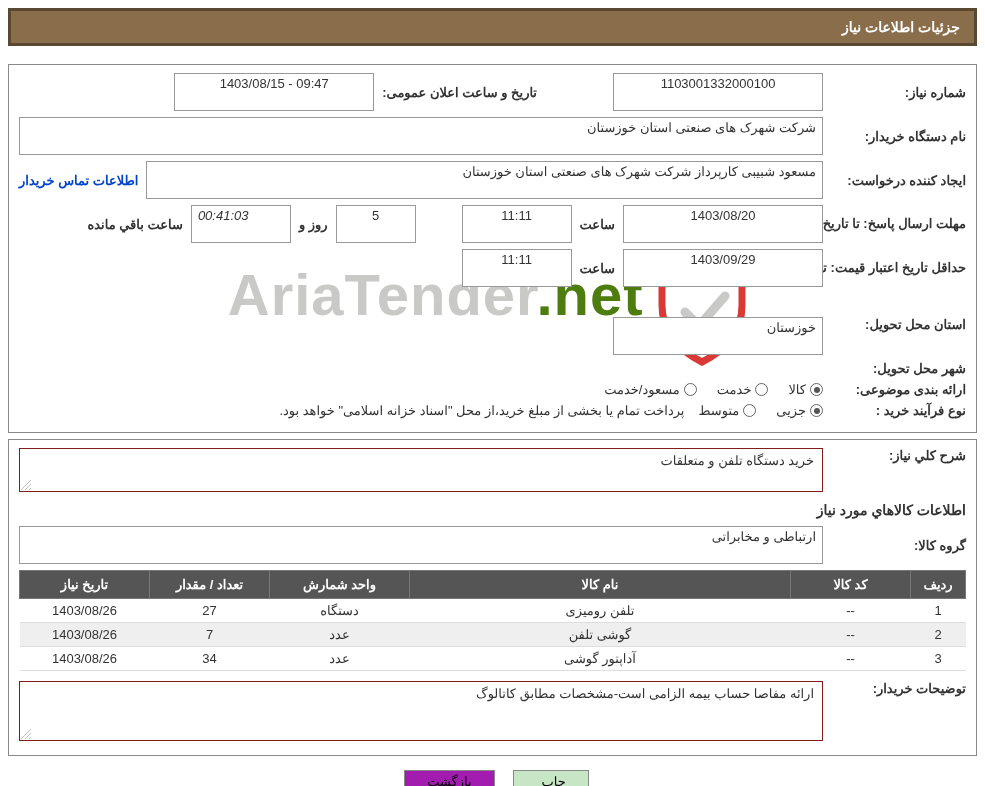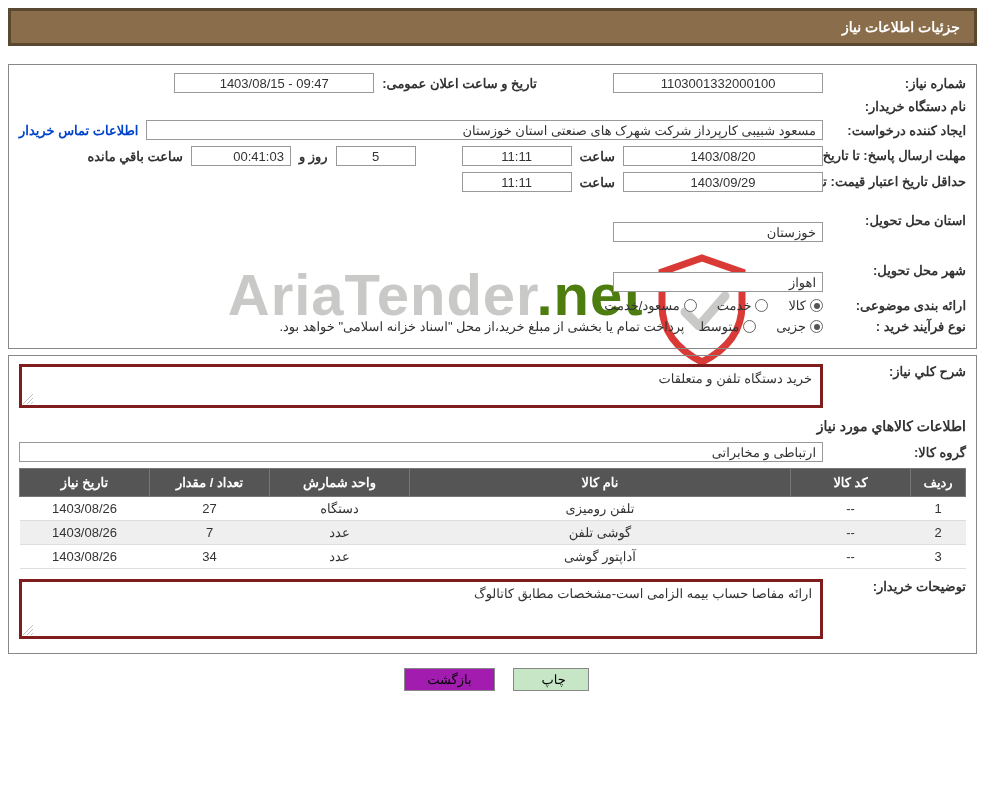--- a/index.html
+++ b/index.html
@@ -40,29 +40,29 @@
   font-size: 13px;
 }
 .label.w1 { width: 135px; }
 .label.inline { width: auto; }
 .field {
   border: 1px solid #999;
   background: #fff;
   padding: 2px 6px;
   font-size: 13px;
   text-align: center;
-  height: 20px;
+  height: 38px;
   line-height: 16px;
 }
 .field.wide { flex: 1; text-align: right; }
 .field.w-num { width: 210px; }
 .field.w-date { width: 200px; text-align: center; }
 .field.w-time { width: 110px; text-align: center; }
 .field.w-day { width: 80px; text-align: center; }
-.field.w-count { width: 100px; text-align: right; }
+.field.w-count { width: 100px; text-align: left; font-style: italic; }
 .field.w-city { width: 210px; text-align: right; margin-top: 24px; }
 .link {
   color: #0044cc;
   font-weight: bold;
   cursor: pointer;
   white-space: nowrap;
 }
 .radio-group {
   display: flex;
   align-items: center;
@@ -77,21 +77,21 @@
   align-items: center; justify-content: center;
   background: #fff;
 }
 .radio-dot.selected::after {
   content: '';
   width: 6px; height: 6px;
   background: #555;
   border-radius: 50%;
 }
 .box-fill {
-  border: 3px solid #7f1d1d;
+  border: 1px solid #7f1d1d;
   padding: 4px 8px;
   min-height: 44px;
   flex: 1;
   position: relative;
   font-size: 13px;
   text-align: right;
 }
 .resize-handle {
   position: absolute;
   bottom: 1px; left: 1px;
@@ -179,20 +179,21 @@
   <div class="row">
     <span class="label w1">شماره نیاز:</span>
     <span class="field w-num">1103001332000100</span>
     <span style="flex:0 0 60px"></span>
     <span class="label inline">تاریخ و ساعت اعلان عمومی:</span>
     <span class="field w-date" style="direction:ltr">1403/08/15 - 09:47</span>
   </div>
 
   <div class="row">
     <span class="label w1">نام دستگاه خریدار:</span>
+    <span class="field wide">شرکت شهرک های صنعتی استان خوزستان</span>
   </div>
 
   <div class="row">
     <span class="label w1">ایجاد کننده درخواست:</span>
     <span class="field wide">مسعود شبیبی کارپرداز شرکت شهرک های صنعتی استان خوزستان</span>
     <span class="link">اطلاعات تماس خریدار</span>
   </div>
 
   <div class="row">
     <span class="label w1" style="line-height:1.3">مهلت ارسال پاسخ: تا تاریخ:</span>
@@ -213,21 +214,20 @@
     <span class="field w-time">11:11</span>
   </div>
 
   <div class="row">
     <span class="label w1">استان محل تحویل:</span>
     <span class="field w-city">خوزستان</span>
   </div>
 
   <div class="row">
     <span class="label w1">شهر محل تحویل:</span>
-    <span class="field w-city">اهواز</span>
   </div>
 
   <div class="row">
     <span class="label w1">ارائه بندی موضوعی:</span>
     <div class="radio-group">
       <div class="radio-item">
         <span class="radio-dot selected"></span>
         <span>کالا</span>
       </div>
       <div class="radio-item">

